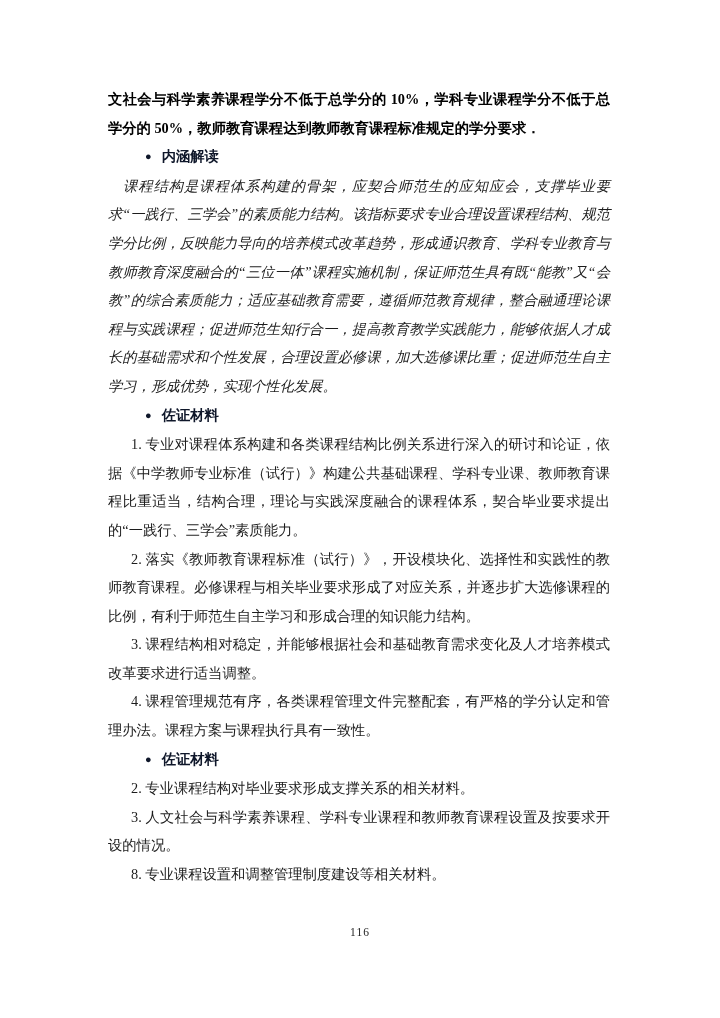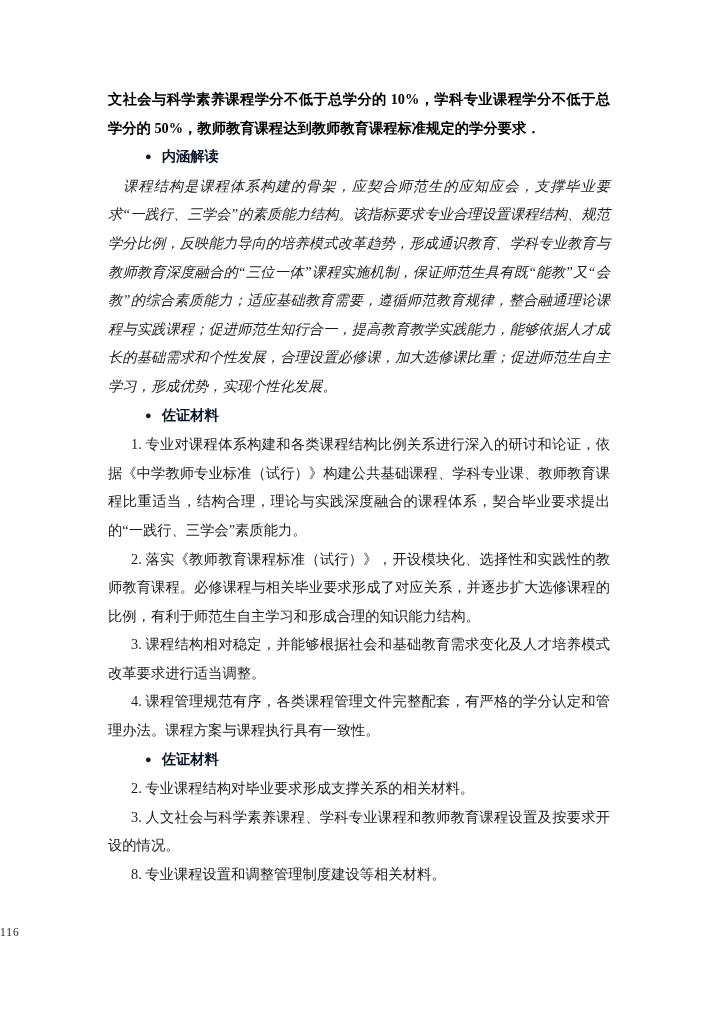--- a/index.html
+++ b/index.html
@@ -49,20 +49,21 @@
     font-style: italic;
   }
   .item {
     text-indent: 23px;
   }
   .page-number {
     position: absolute;
     top: 926px;
     left: 0;
     width: 720px;
+    text-align: center;
     font-size: 11.5px;
     letter-spacing: 1px;
     color: #222222;
   }
 </style>
 </head>
 <body>
 
 <div class="page">
 

